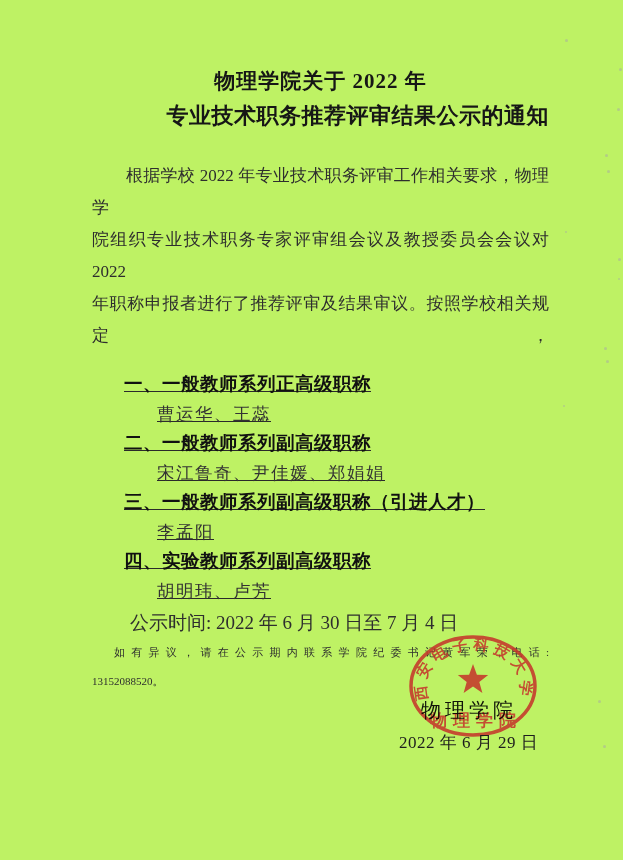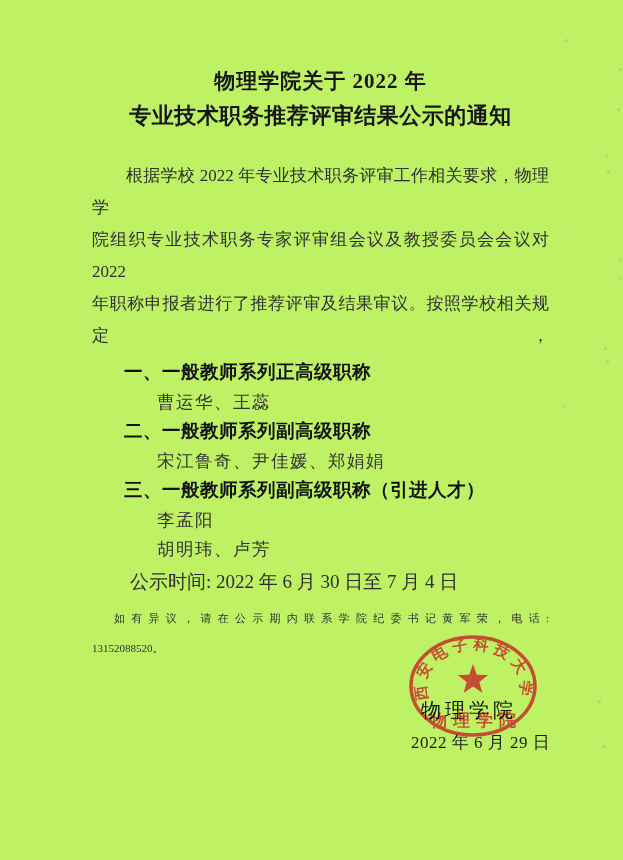--- a/index.html
+++ b/index.html
@@ -11,27 +11,27 @@
     color:#2a2a2a;
     box-sizing:border-box;
     padding:68px 74px 0 92px;
     overflow:hidden;
   }
   .title1 {
     font-size:21px; font-weight:bold; text-align:center;
     line-height:27px; color:#161616; letter-spacing:1px; margin:0;
   }
   .title2 {
-    font-size:22px; font-weight:bold; text-align:center;
+    font-size:22px; font-weight:bold; text-align:right;
     line-height:30px; margin:6px 0 0 0; color:#161616; letter-spacing:0.5px;
   }
   .intro { margin-top:29px; font-size:17px; line-height:32px; color:#2e2e2e; }
-  .line.indent { text-indent:2em;margin-top:8px; }
+  .line.indent { text-indent:2em; }
   .line.j { text-align:justify; text-align-last:justify; }
-  .list { margin-top:6px; line-height:29.5px; }
+  .list { margin-top:18px; line-height:29.5px;text-decoration:underline; }
   .item-head {
     padding-left:32px; font-weight:bold; font-size:18.5px;
     color:#111111; letter-spacing:0.5px;
   }
   .item-names {
     padding-left:65px; font-size:17.5px; letter-spacing:1.5px; color:#333333;
   }
   .period { margin:2px 0 0 0; font-size:19px; line-height:29.5px; text-indent:2em; color:#2e2e2e; }
   .objection { margin:0; font-size:11px; line-height:29.5px; color:#2e2e2e; }
   .seal {
@@ -41,21 +41,21 @@
   .seal text {
     font-family:"Liberation Serif","DejaVu Serif",serif;
     font-weight:bold;
   }
   .sign-name {
     position:absolute; left:421px; top:697px;
     font-size:20px; letter-spacing:4px; color:#161616;
     mix-blend-mode:multiply;
   }
   .sign-date {
-    position:absolute; left:411px; top:731px;
+    position:absolute; left:399px; top:731px;
     font-size:17px; letter-spacing:0.5px; color:#1d1d1d;
   }
   .speck { position:absolute; border-radius:50%; background:#a8a8a8; opacity:0.5; }
 </style>
 </head>
 <body>
 
 <div class="page">
 
   <h1 class="title1">物理学院关于 2022 年</h1>
@@ -74,20 +74,21 @@
     </div>
     <div class="item">
       <div class="item-head"><span>二、</span><span>一般教师系列副高级职称</span></div>
       <div class="item-names">宋江鲁奇、尹佳媛、郑娟娟</div>
     </div>
     <div class="item">
       <div class="item-head"><span>三、</span><span>一般教师系列副高级职称（引进人才）</span></div>
       <div class="item-names">李孟阳</div>
     </div>
     <div class="item">
+      <div class="item-head"><span>四、</span><span>实验教师系列副高级职称</span></div>
       <div class="item-names">胡明玮、卢芳</div>
     </div>
     <div class="item">
     </div>
   </div>
 
   <p class="period">公示时间: 2022 年 6 月 30 日至 7 月 4 日</p>
 
   <div class="objection">
     <div class="line indent j">如有异议，请在公示期内联系学院纪委书记黄军荣，电话:</div>

